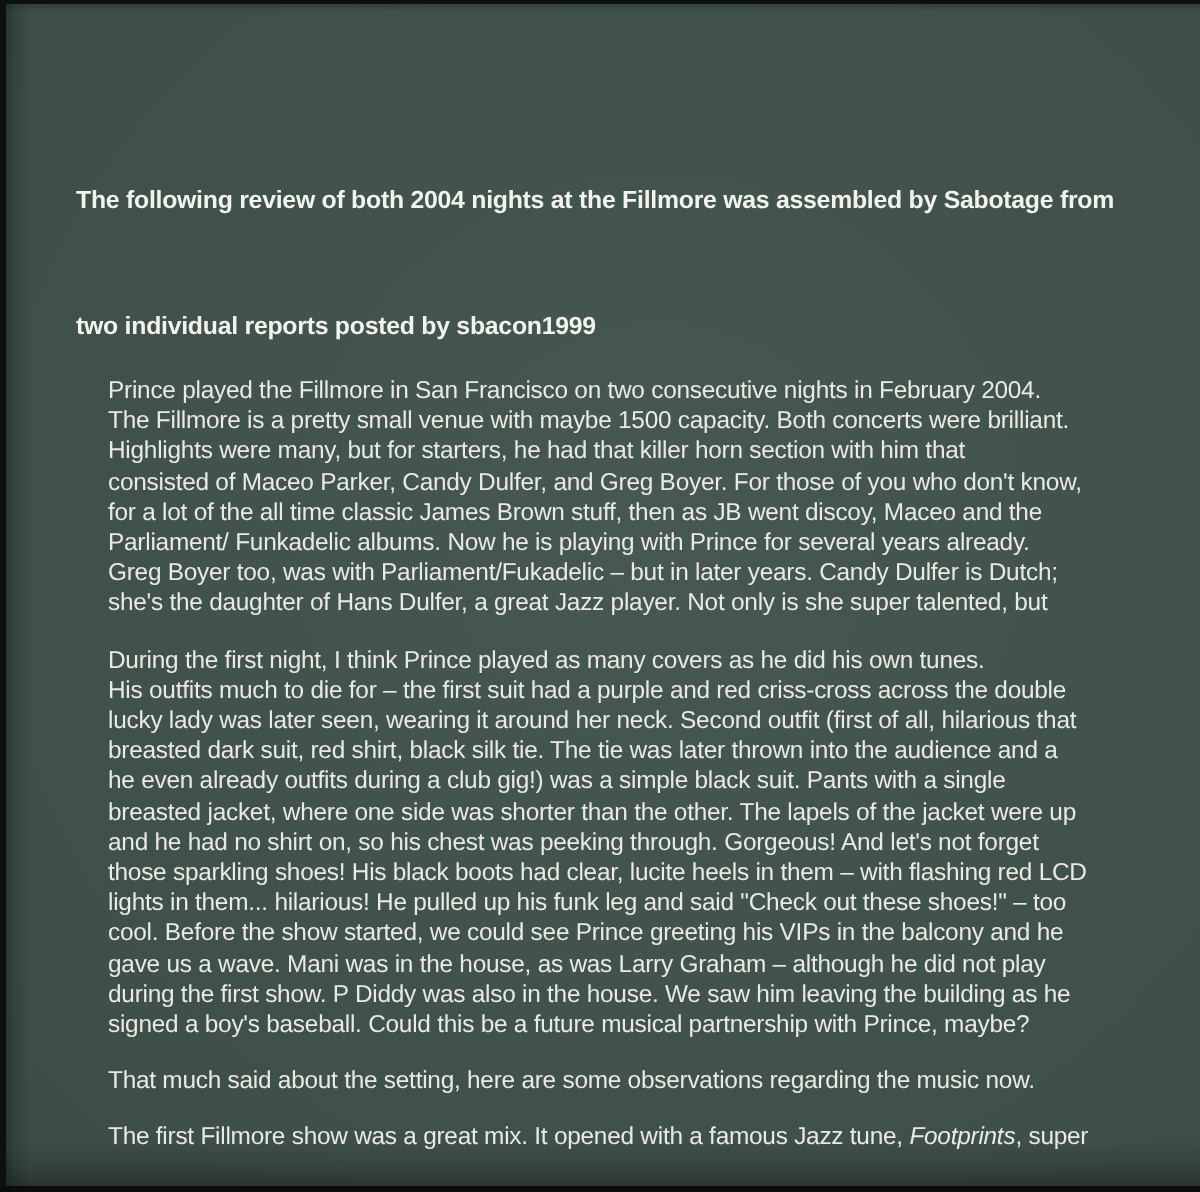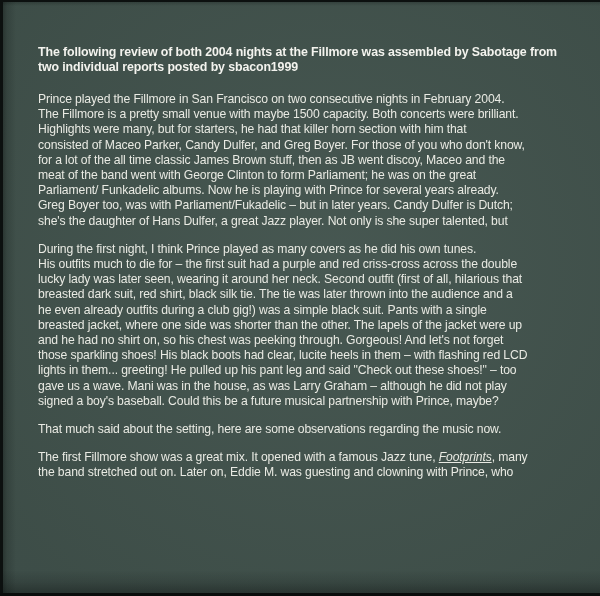--- a/index.html
+++ b/index.html
@@ -55,30 +55,30 @@
     display: block;
     line-height: 15.2px;
     white-space: nowrap;
     font-size: 12.2px;
     letter-spacing: -0.12px;
   }
   .review-header .line {
     font-weight: bold;
     font-size: 12.4px;
     color: #f3f3ee;
+    margin-top: 48px;
   }
   .para {
-    margin: 0 0 13px 0;
+    margin: 0 0 13px 16px;
   }
   .review-header {
     margin: 0 0 16.5px 0;
   }
   .italic {
     font-style: italic;
-    text-decoration: underline;
   }
 </style>
 </head>
 <body>
 
 <div class="scan">
   <div class="scan-texture"></div>
   <div class="edge-top"></div>
   <div class="edge-left"></div>
   <div class="edge-bottom"></div>
@@ -89,43 +89,43 @@
       <span class="line">The following review of both 2004 nights at the Fillmore was assembled by Sabotage from</span>
       <span class="line">two individual reports posted by sbacon1999</span>
     </div>
 
     <div class="para">
       <span class="line">Prince played the Fillmore in San Francisco on two consecutive nights in February 2004.</span>
       <span class="line">The Fillmore is a pretty small venue with maybe 1500 capacity. Both concerts were brilliant.</span>
       <span class="line">Highlights were many, but for starters, he had that killer horn section with him that</span>
       <span class="line">consisted of Maceo Parker, Candy Dulfer, and Greg Boyer. For those of you who don't know,</span>
       <span class="line">for a lot of the all time classic James Brown stuff, then as JB went discoy, Maceo and the</span>
-      <span class="line">meat of the band went with George Clinton to form Parliament; he was on the great</span>
       <span class="line">Parliament/ Funkadelic albums. Now he is playing with Prince for several years already.</span>
       <span class="line">Greg Boyer too, was with Parliament/Fukadelic – but in later years. Candy Dulfer is Dutch;</span>
       <span class="line">she's the daughter of Hans Dulfer, a great Jazz player. Not only is she super talented, but</span>
     </div>
 
     <div class="para">
       <span class="line">During the first night, I think Prince played as many covers as he did his own tunes.</span>
       <span class="line">His outfits much to die for – the first suit had a purple and red criss-cross across the double</span>
       <span class="line">lucky lady was later seen, wearing it around her neck. Second outfit (first of all, hilarious that</span>
       <span class="line">breasted dark suit, red shirt, black silk tie. The tie was later thrown into the audience and a</span>
       <span class="line">he even already outfits during a club gig!) was a simple black suit. Pants with a single</span>
       <span class="line">breasted jacket, where one side was shorter than the other. The lapels of the jacket were up</span>
       <span class="line">and he had no shirt on, so his chest was peeking through. Gorgeous! And let's not forget</span>
       <span class="line">those sparkling shoes! His black boots had clear, lucite heels in them – with flashing red LCD</span>
-      <span class="line">lights in them... greeting! He pulled up his pant leg and said "Check out these shoes!" – too</span>
+      <span class="line">lights in them... hilarious! He pulled up his funk leg and said "Check out these shoes!" – too</span>
+      <span class="line">cool. Before the show started, we could see Prince greeting his VIPs in the balcony and he</span>
       <span class="line">gave us a wave. Mani was in the house, as was Larry Graham – although he did not play</span>
+      <span class="line">during the first show. P Diddy was also in the house. We saw him leaving the building as he</span>
       <span class="line">signed a boy's baseball. Could this be a future musical partnership with Prince, maybe?</span>
     </div>
 
     <div class="para">
       <span class="line">That much said about the setting, here are some observations regarding the music now.</span>
     </div>
 
     <div class="para">
-      <span class="line"><span>The first Fillmore show was a great mix. It opened with a famous Jazz tune, </span><span class="italic">Footprints</span><span>, many</span></span>
-      <span class="line">the band stretched out on. Later on, Eddie M. was guesting and clowning with Prince, who</span>
+      <span class="line"><span>The first Fillmore show was a great mix. It opened with a famous Jazz tune, </span><span class="italic">Footprints</span><span>, super</span></span>
     </div>
 
   </div>
 </div>
 
 </body></html>

